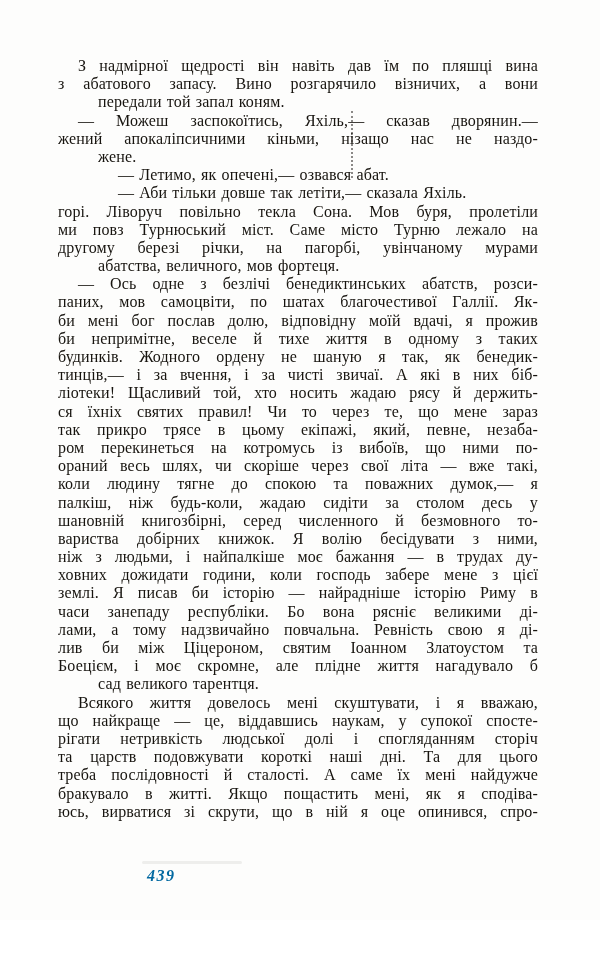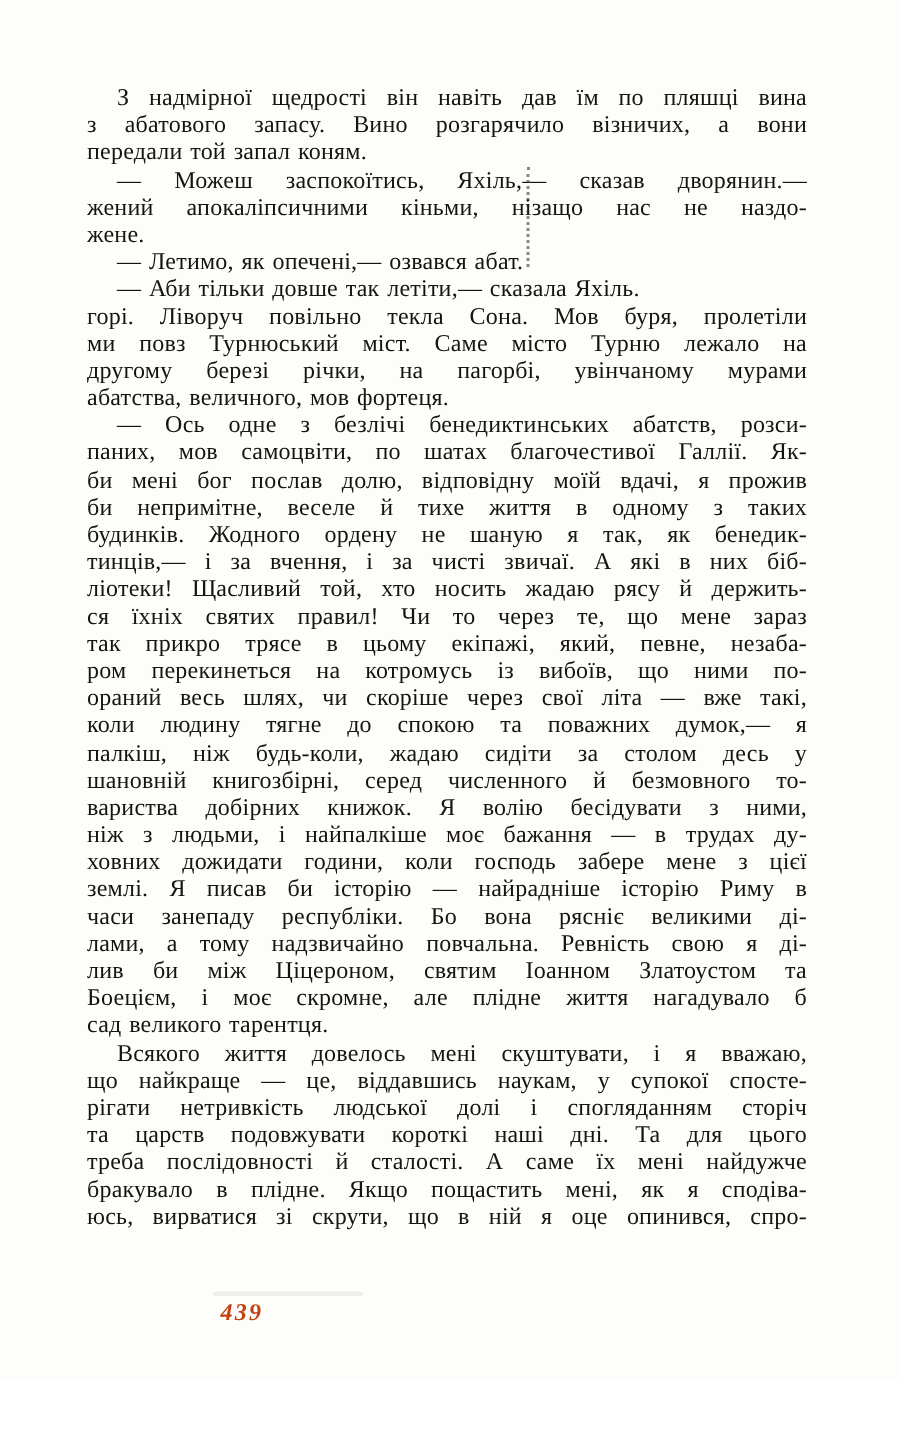--- a/index.html
+++ b/index.html
@@ -29,33 +29,34 @@
     height: 18.2px;
     overflow: hidden;
     text-align: justify;
     text-align-last: justify;
     letter-spacing: 0.15px;
     word-spacing: 1px;
   }
   .line.noj {
     text-align: left;
     text-align-last: left;
+    margin-left: 40px;
   }
   .line.indent {
     text-indent: 20px;
   }
   .folio {
     position: absolute;
     left: 147px;
     top: 867px;
     font-size: 16px;
     font-style: italic;
     font-weight: bold;
     letter-spacing: 1.5px;
-    color: #c2410c;
+    color: #0369a1;
   }
   .artifact-dots {
     position: absolute;
     left: 351px;
     top: 111px;
     height: 67px;
     width: 0;
     border-left: 2px dotted rgba(45, 42, 38, 0.55);
   }
   .artifact-streak {
@@ -106,19 +107,19 @@
       <div class="line">часи занепаду республіки. Бо вона рясніє великими ді-</div>
       <div class="line">лами, а тому надзвичайно повчальна. Ревність свою я ді-</div>
       <div class="line">лив би між Ціцероном, святим Іоанном Златоустом та</div>
       <div class="line">Боецієм, і моє скромне, але плідне життя нагадувало б</div>
       <div class="line noj">сад великого тарентця.</div>
       <div class="line indent">Всякого життя довелось мені скуштувати, і я вважаю,</div>
       <div class="line">що найкраще — це, віддавшись наукам, у супокої спосте-</div>
       <div class="line">рігати нетривкість людської долі і спогляданням сторіч</div>
       <div class="line">та царств подовжувати короткі наші дні. Та для цього</div>
       <div class="line">треба послідовності й сталості. А саме їх мені найдужче</div>
-      <div class="line">бракувало в плідне. Якщо пощастить мені, як я сподіва-</div>
+      <div class="line">бракувало в житті. Якщо пощастить мені, як я сподіва-</div>
       <div class="line">юсь, вирватися зі скрути, що в ній я оце опинився, спро-</div>
     </div>
   <div class="artifact-dots"></div>
   <div class="artifact-streak"></div>
   <div class="folio">439</div>
 </div>
 
 </body></html>

